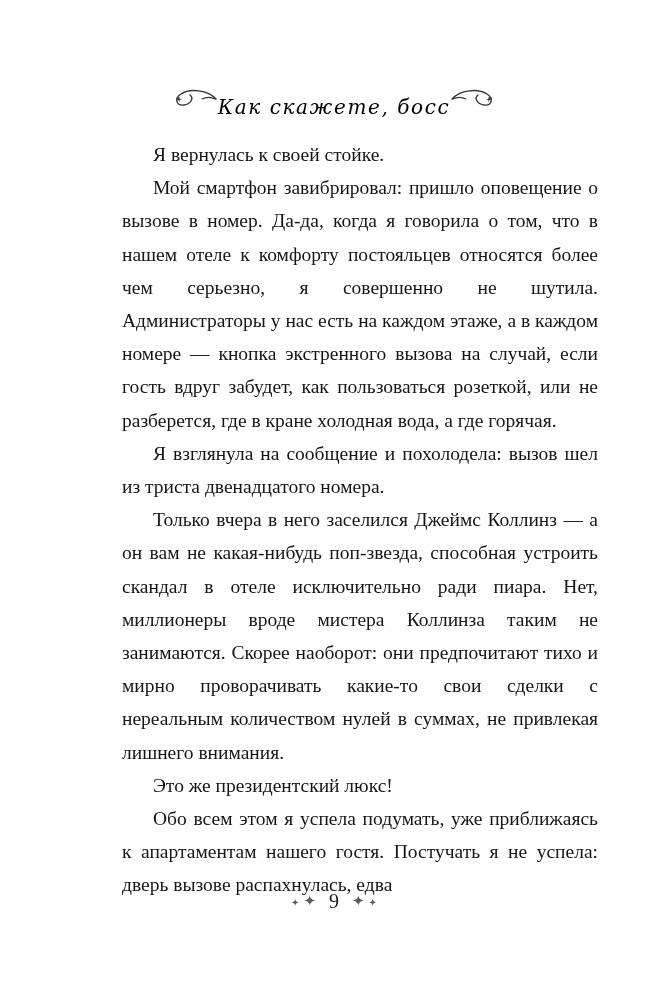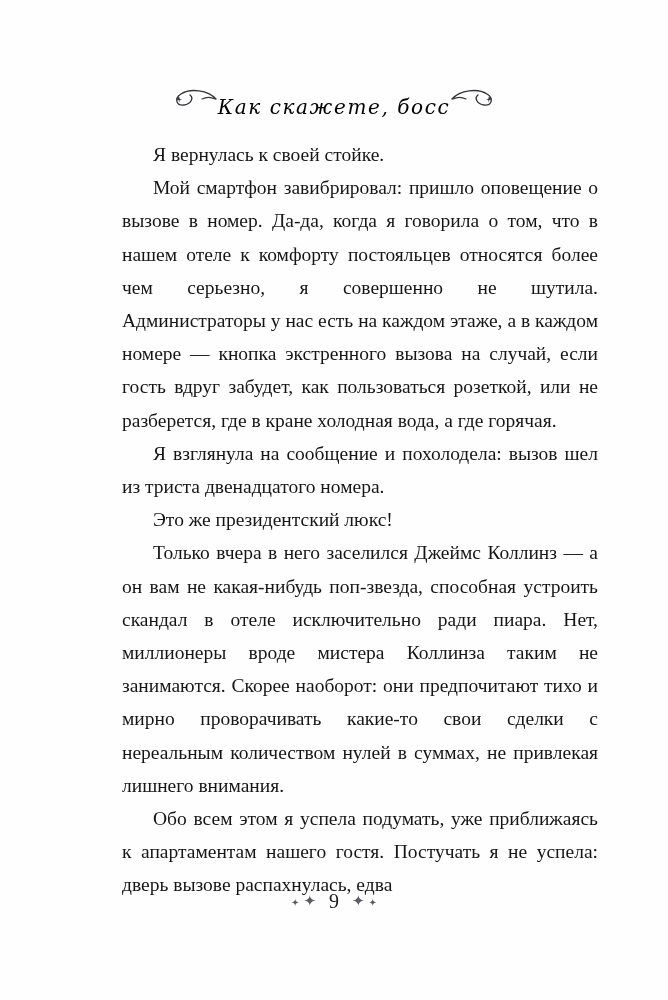--- a/index.html
+++ b/index.html
@@ -130,22 +130,22 @@
           <path d="M5 14.6 l2.2 -2.2 l0.5 2.6 l2.6 0.5 l-2.6 0.6 l-0.5 2.6 l-0.6 -2.6 l-2.6 -0.6 z" fill="#35353d"></path>
         </g>
       </svg>
     </span>
   </div>
 
   <div class="textblock">
     <p class="para">Я вернулась к своей стойке.</p>
     <p class="para">Мой смартфон завибрировал: пришло опове­щение о вызове в номер. Да-да, когда я говорила о том, что в нашем отеле к комфорту постояльцев относятся более чем серьезно, я совершенно не шутила. Администраторы у нас есть на каждом этаже, а в каждом номере — кнопка экстренного вызова на случай, если гость вдруг забудет, как пользоваться розеткой, или не разберется, где в кране холодная вода, а где горячая.</p>
     <p class="para">Я взглянула на сообщение и похолодела: вы­зов шел из триста двенадцатого номера.</p>
+    <p class="para">Только вчера в него заселился Джеймс Кол­линз — а он вам не какая-нибудь поп-звезда, спо­собная устроить скандал в отеле исключительно ради пиара. Нет, миллионеры вроде мистера Кол­линза таким не занимаются. Скорее наоборот: они предпочитают тихо и мирно проворачивать какие-то свои сделки с нереальным количеством нулей в суммах, не привлекая лишнего внимания.</p>
     <p class="para">Это же президентский люкс!</p>
-    <p class="para">Только вчера в него заселился Джеймс Кол­линз — а он вам не какая-нибудь поп-звезда, спо­собная устроить скандал в отеле исключительно ради пиара. Нет, миллионеры вроде мистера Кол­линза таким не занимаются. Скорее наоборот: они предпочитают тихо и мирно проворачивать какие-то свои сделки с нереальным количеством нулей в суммах, не привлекая лишнего внимания.</p>
     <p class="para">Обо всем этом я успела подумать, уже прибли­жаясь к апартаментам нашего гостя. Постучать я не успела: дверь вызове распахнулась, едва</p>
   </div>
 
   <div class="footer">
     <span class="star-group">
       <span class="star sm">✦</span>
       <span class="star lg">✦</span>
     </span>
     <span class="page-no">9</span>
     <span class="star-group">

